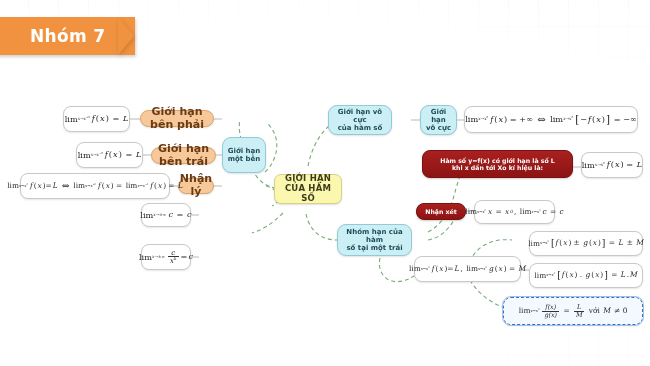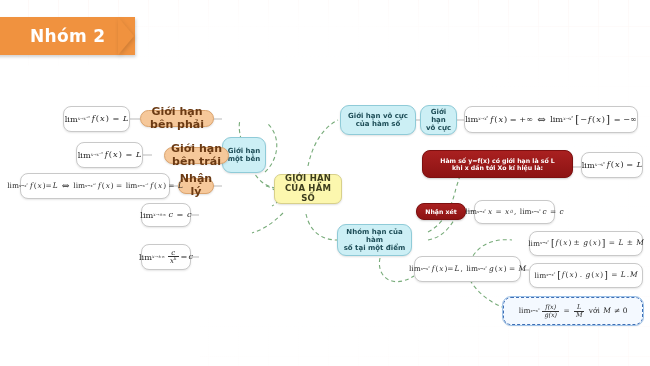--- a/index.html
+++ b/index.html
@@ -169,21 +169,21 @@
 
 <div id="page">
 
   <div class="grid-layer"></div>
   <div class="grid-mask"></div>
   <div class="grid-mask2"></div>
   <div class="white-block" style="left:0;top:66px;width:360px;height:230px;"></div>
   <div class="white-block" style="left:0;top:296px;width:200px;height:70px;"></div>
 
   <div class="banner">
-    <span>Nhóm 2</span>
+    <span>Nhóm 7</span>
   </div>
   <div class="banner-tip"></div>
 
   <svg class="links">
 
     <path d="M276,188 C258,186 250,168 244,150 C240,136 238,128 240,120"></path>
 
     <path d="M265,172 C278,160 282,138 268,124"></path>
     <path d="M266,186 C280,190 284,200 272,206"></path>
 
@@ -224,21 +224,21 @@
   </div>
 
   <div class="node n-cyan" style="left:222px;top:137px;width:44px;height:36px;flex-direction:column;">
     <span>Giới hạn</span>
     <span>một bên</span>
   </div>
 
   <div class="node n-orange" style="left:140px;top:110px;width:74px;height:17px;">
     <span>Giới hạn bên phải</span>
   </div>
-  <div class="node n-orange" style="left:164px;top:147px;width:65px;height:17px;">
+  <div class="node n-orange" style="left:151px;top:147px;width:65px;height:17px;">
     <span>Giới hạn bên trái</span>
   </div>
   <div class="node n-orange" style="left:178px;top:178px;width:36px;height:16px;">
     <span>Nhận lý</span>
   </div>
 
   <div class="node n-formula" style="left:63px;top:106px;width:67px;height:26px;">
     <span class="mth sm">
       <span class="lim">
           <span class="op">lim</span>
@@ -321,21 +321,21 @@
         </span>
       <span class="frac">
           <span class="num">c</span>
           <span class="den">x<span class="up">k</span></span>
         </span>
       <span class="rm">=</span>
         <span>c</span>
     </span>
   </div>
 
-  <div class="node n-cyan" style="left:340px;top:105px;width:76px;height:30px;flex-direction:column;">
+  <div class="node n-cyan" style="left:328px;top:105px;width:64px;height:30px;flex-direction:column;">
     <span>Giới hạn vô cực</span>
     <span>của hàm số</span>
   </div>
 
   <div class="node n-cyan" style="left:420px;top:105px;width:37px;height:30px;flex-direction:column;">
     <span>Giới hạn</span>
     <span>vô cực</span>
   </div>
 
   <div class="node n-formula" style="left:464px;top:106px;width:174px;height:27px;">
@@ -359,21 +359,21 @@
         <span class="rm">(</span>
         <span>x</span>
         <span class="rm">)</span>
         <span class="rm big">]</span>
       <span class="rm">&nbsp;=&nbsp;−∞</span>
     </span>
   </div>
 
   <div class="node n-cyan" style="left:337px;top:224px;width:75px;height:32px;flex-direction:column;">
     <span>Nhóm hạn của hàm</span>
-    <span>số tại một điểm</span>
+    <span>số tại một trái</span>
   </div>
 
   <div class="node n-red" style="left:422px;top:150px;width:151px;height:28px;flex-direction:column;">
     <span>Hàm số y=f(x) có giới hạn là số L</span>
     <span>khi x dần tới Xo kí hiệu là:</span>
   </div>
 
   <div class="node n-formula" style="left:581px;top:152px;width:62px;height:26px;">
     <span class="mth sm">
       <span class="lim">

